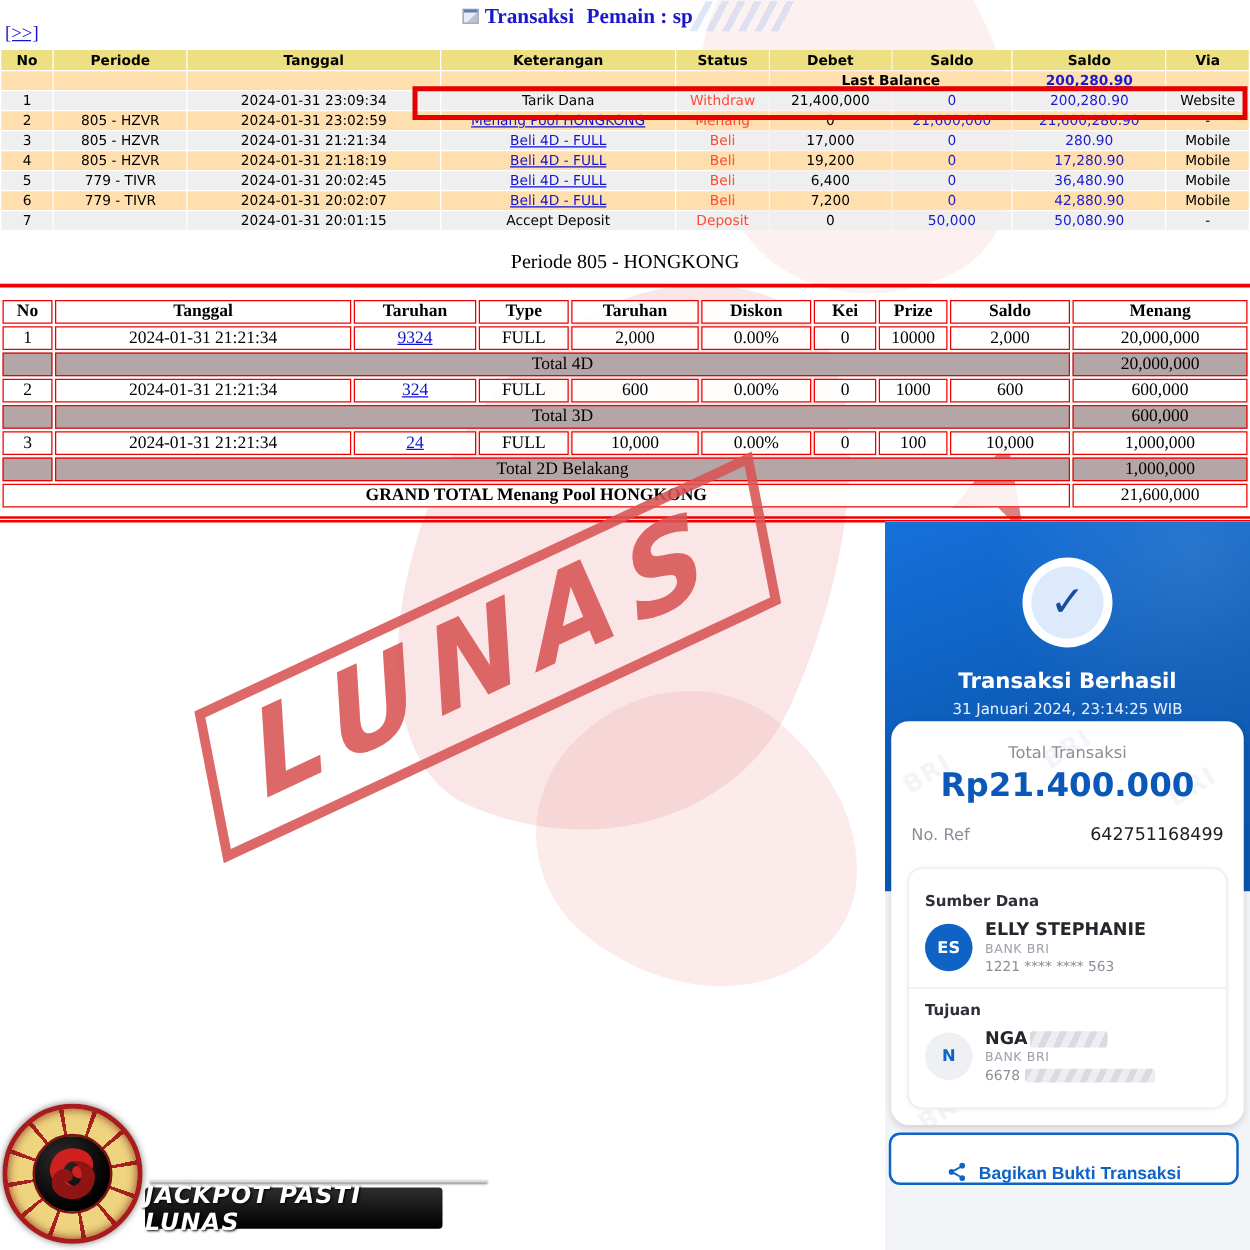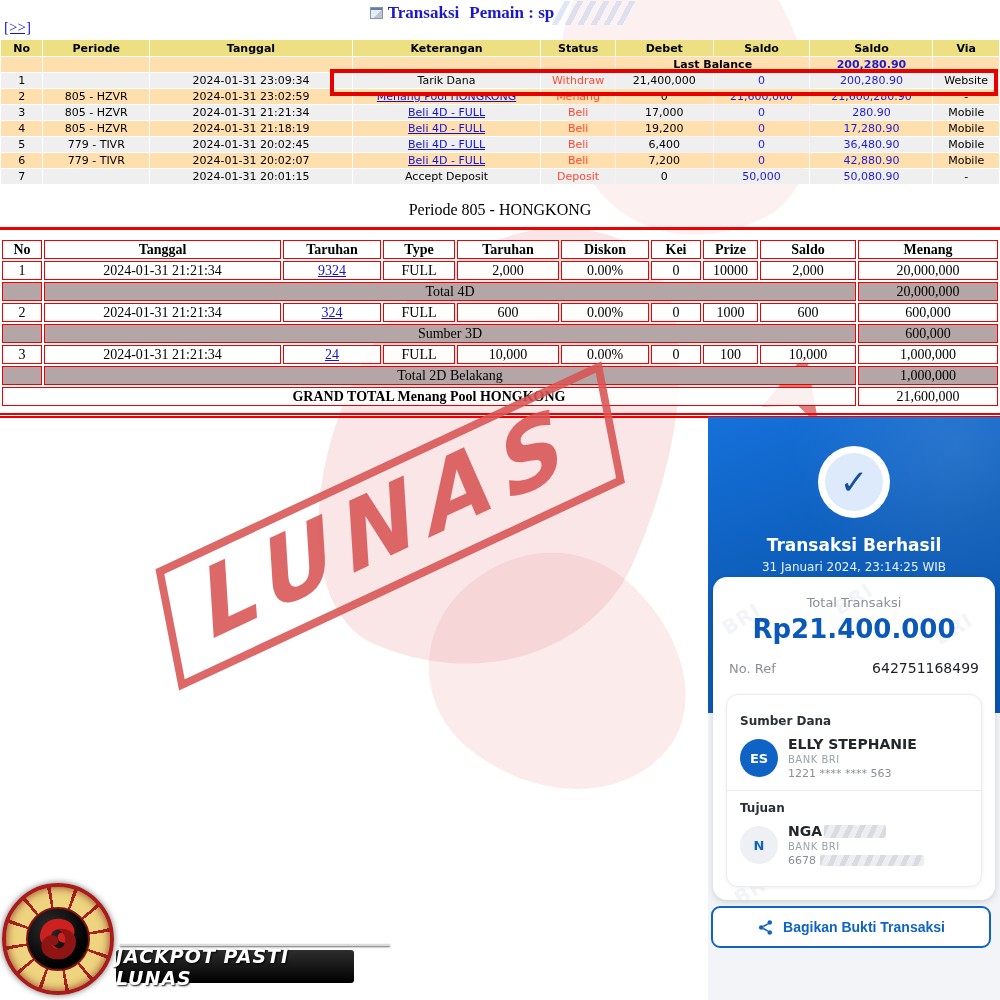--- a/index.html
+++ b/index.html
@@ -111,21 +111,21 @@
   .avatar.dst{background:#eef0f3;color:var(--bri_blue);}
   .p-name{font-size:14px;font-weight:bold;color:#23262c;display:flex;align-items:center;gap:2px;}
   .p-bank{font-size:10px;color:#9aa1ab;letter-spacing:.5px;margin-top:2px;}
   .p-acct{font-size:11px;color:#8a8f98;margin-top:2px;display:flex;align-items:center;gap:4px;}
   .redact{display:inline-block;height:11px;border-radius:2px;
       background:repeating-linear-gradient(115deg,#d9dbe0 0 5px,#edeef2 5px 11px);}
   .redact.nm{width:62px;height:13px;}
   .redact.ac{width:104px;}
   .r-divider{height:1px;background:#ececec;margin:10px -13px;}
   .r-btn{position:absolute;left:3px;right:9px;height:42px;border-radius:9px;z-index:2;
-      display:flex;align-items:center;justify-content:center;gap:9px;
+      display:flex;align-items:flex-end;justify-content:center;gap:9px;
       font-weight:bold;font-size:14px;cursor:pointer;}
   .r-btn.outline{bottom:52px;background:#fff;border:2px solid var(--bri_blue);color:var(--bri_blue);}
   .r-btn.primary{bottom:3px;background:var(--bri_blue);color:#fff;border:none;}
   .share-svg{width:17px;height:17px;}
 
   
   .brand{position:absolute;left:0;bottom:0;width:400px;height:120px;z-index:6;}
   .zodiac{position:absolute;left:2px;top:3px;width:112px;height:112px;border-radius:50%;
       background:repeating-conic-gradient(from -8deg,#eed47e 0deg 26deg,#a82020 26deg 30deg);
       border:4px solid #a81c1c;box-shadow:0 0 6px rgba(0,0,0,.55),inset 0 0 8px rgba(120,20,20,.8);
@@ -327,21 +327,21 @@
     <td>FULL</td>
     <td>600</td>
     <td>0.00%</td>
     <td>0</td>
     <td>1000</td>
     <td>600</td>
     <td>600,000</td>
   </tr>
   <tr>
     <td class="tot"></td>
-    <td class="tot" colspan="8">Sumber 3D</td>
+    <td class="tot" colspan="8">Total 3D</td>
     <td class="tot">600,000</td>
   </tr>
   <tr>
     <td>3</td>
     <td>2024-01-31 21:21:34</td>
     <td><a>24</a></td>
     <td>FULL</td>
     <td>10,000</td>
     <td>0.00%</td>
     <td>0</td>

